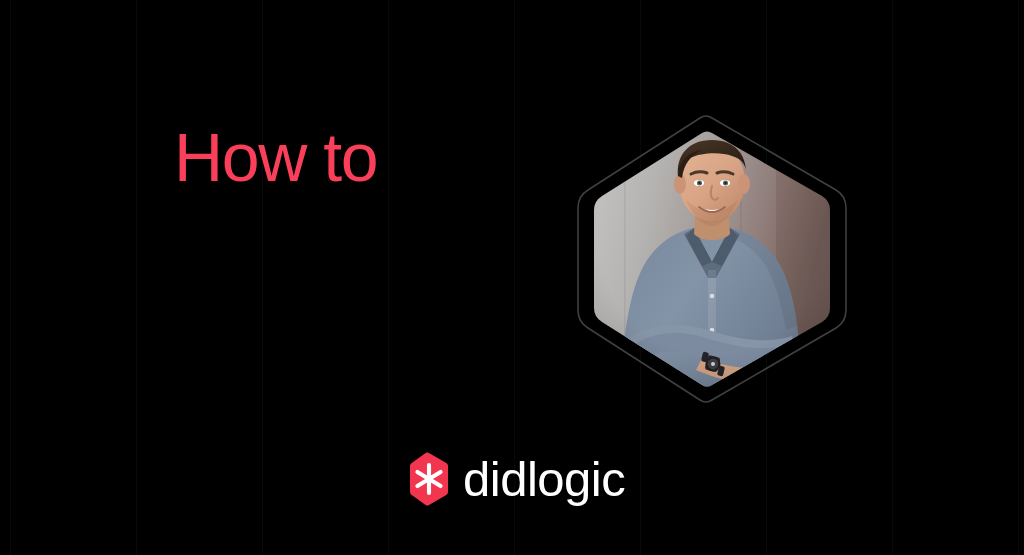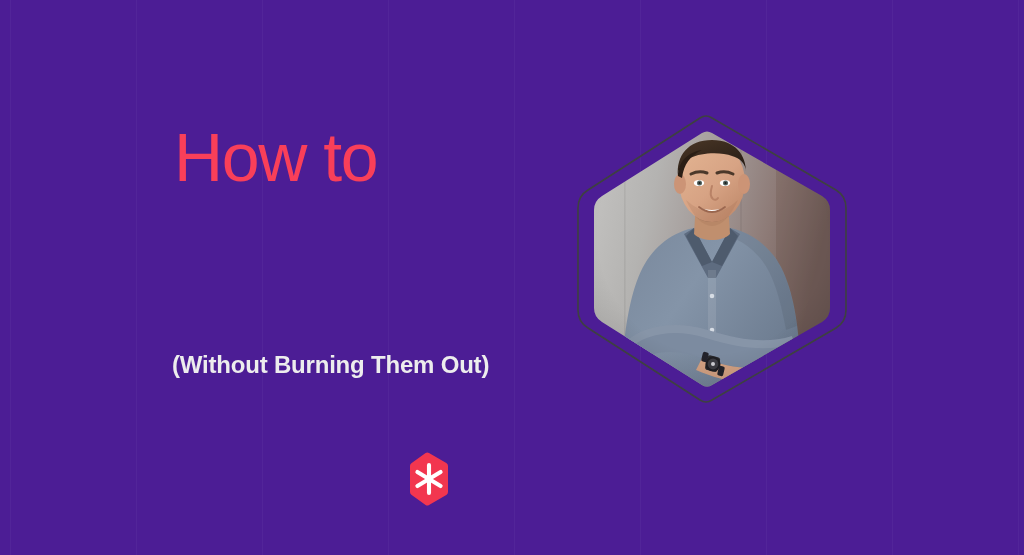--- a/index.html
+++ b/index.html
@@ -12,21 +12,21 @@
     overflow: hidden;
     background: #212322;
     font-family: "Liberation Sans", sans-serif;
     -webkit-font-smoothing: antialiased;
   }
 
   #canvas {
     position: relative;
     width: 1024px;
     height: 555px;
-    background: #4c1d95;
+    background: #000000;
     overflow: hidden;
   }
 
   
   #grid-overlay {
     position: absolute;
     inset: 0;
     pointer-events: none;
     background-image: repeating-linear-gradient(
       to right,
@@ -118,21 +118,20 @@
 <body>
 
 <div id="canvas">
 
   <div id="grid-overlay"></div>
 
   <div id="headline-block">
     <h1 class="headline">How to</h1>
   </div>
 
-  <p id="subtitle">(Without Burning Them Out)</p>
 
   <div id="portrait-wrap">
 
     <svg id="portrait-ring" viewBox="0 0 276 290">
       <defs>
         <clipPath id="hexClipOuter">
           <path d="M138 4 L262 76 Q272 82 272 94 L272 196 Q272 208 262 214 L138 286
                    Q132 290 126 286 L14 214 Q4 208 4 196 L4 94 Q4 82 14 76 L126 4 Q132 0 138 4 Z"></path>
         </clipPath>
       </defs>
@@ -260,15 +259,16 @@
 
   <div id="logo-lockup">
     <svg id="logo-mark" viewBox="0 0 40 54">
       <path d="M20 1 L37.3 11 Q39 12 39 14 L39 40 Q39 42 37.3 43 L20 53 Q18.3 54 16.6 53 L2.7 43 Q1 42 1 40 L1 14 Q1 12 2.7 11 L16.6 1 Q18.3 0 20 1 Z" fill="#F2364F"></path>
       <g stroke="#FFFFFF" stroke-width="4.1" stroke-linecap="round">
         <line x1="20" y1="13" x2="20" y2="41"></line>
         <line x1="8.4" y1="20" x2="31.6" y2="34"></line>
         <line x1="8.4" y1="34" x2="31.6" y2="20"></line>
       </g>
     </svg>
+    <span id="logo-wordmark">didlogic</span>
   </div>
 
 </div>
 
 </body></html>

